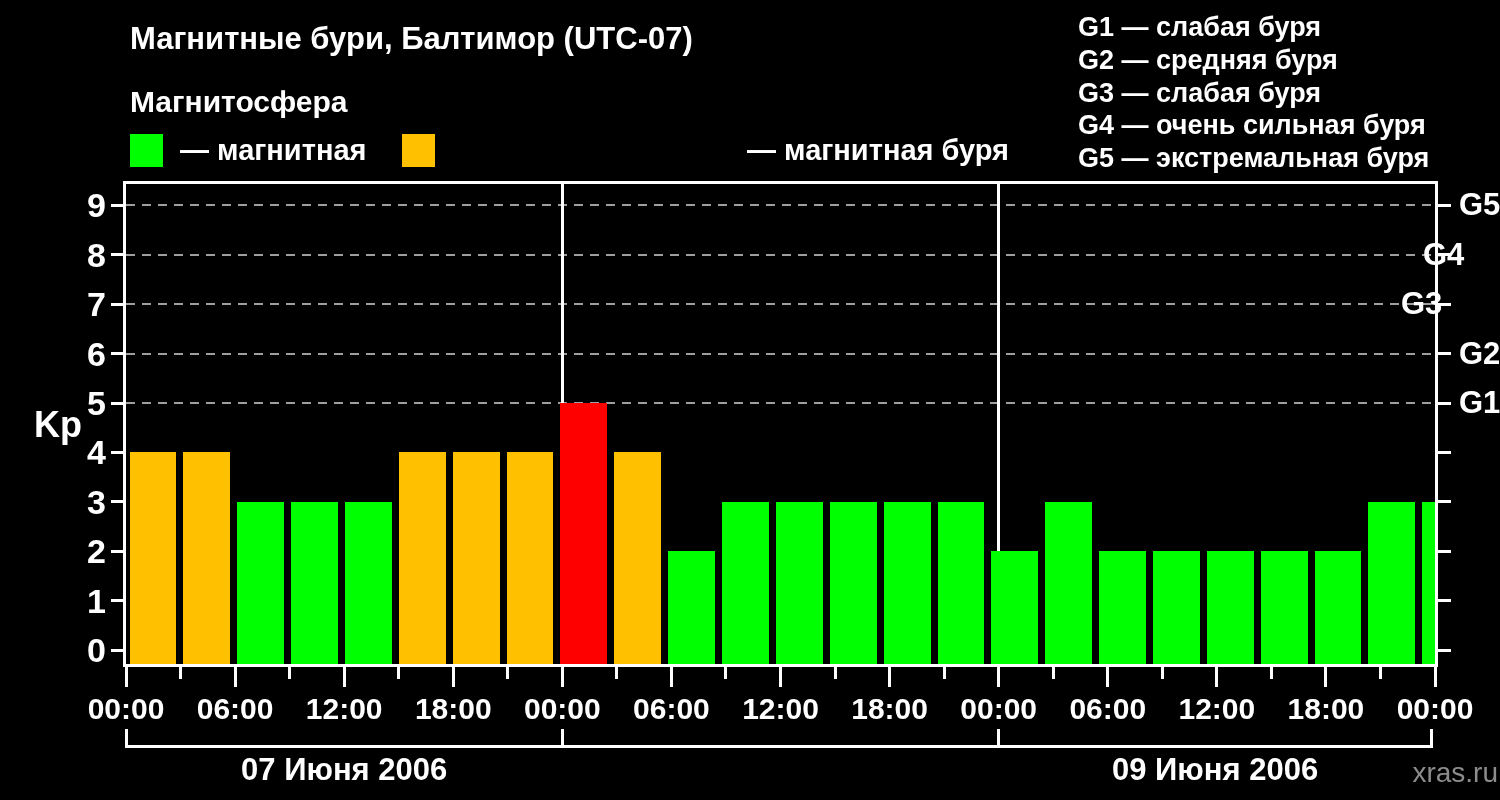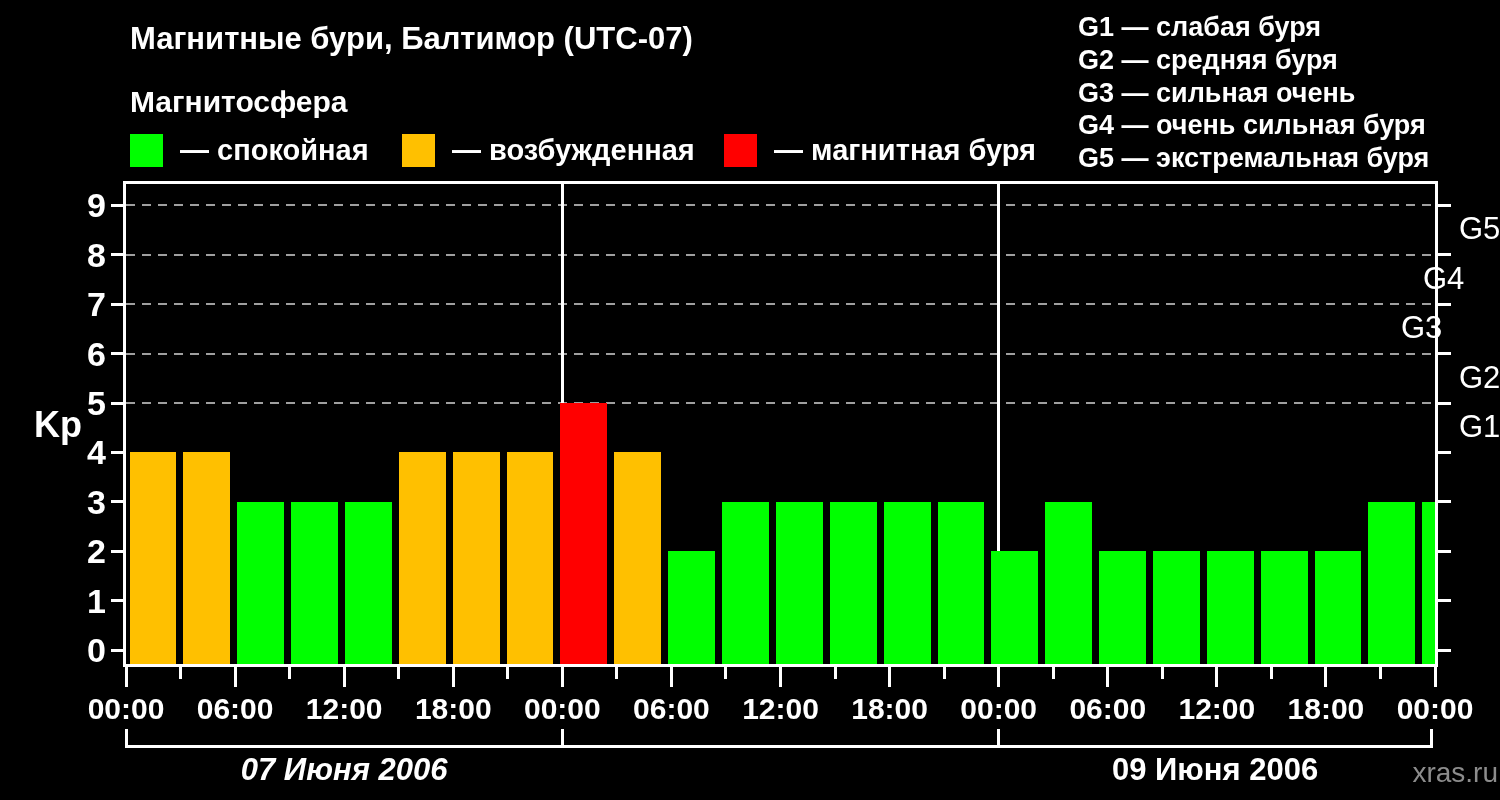--- a/index.html
+++ b/index.html
@@ -9,69 +9,68 @@
   .abs{position:absolute;}
 
   #chart-title{left:130px;top:21px;font-size:31px;font-weight:bold;white-space:nowrap;}
   #legend-title{left:130px;top:85px;font-size:30px;font-weight:bold;}
 
   .legend-item{top:133px;height:34px;display:flex;align-items:center;white-space:nowrap;}
   .legend-item .swatch{width:33px;height:33px;display:inline-block;margin-right:17px;}
   .legend-item .lab{font-size:29px;font-weight:bold;line-height:34px;}
   #legend-item-quiet{left:130px;}
   #legend-item-excited{left:402px;}
-  #legend-item-storm{left:724px;}
+  #legend-item-storm{left:747px;flex-direction:column;}
 
   #storm-scale{left:1078px;top:11px;}
   .gline{font-size:27px;font-weight:bold;line-height:32.8px;white-space:nowrap;}
 
   #plot{left:123px;top:181px;width:1315px;height:486px;border:3px solid #fff;
         box-sizing:border-box;overflow:hidden;background:#000;}
   .gridline{position:absolute;left:0;width:100%;height:2px;
             background:repeating-linear-gradient(to right,#9f9f9f 0px,#9f9f9f 9px,transparent 9px,transparent 16px);}
   .dayline{position:absolute;top:0;bottom:0;width:3px;background:#fff;}
 
   .ytick{background:#fff;height:3px;width:13px;}
   .xtick{background:#fff;width:3px;}
   .ylab{width:70px;text-align:right;font-size:34px;font-weight:bold;line-height:38px;}
-  .glab{font-size:31px;font-weight:normal;line-height:38px;margin-top:24px;}
+  .glab{font-size:31px;font-weight:bold;line-height:38px;}
   #kp-label{left:34px;top:404px;font-size:36px;font-weight:bold;}
   .xlab{width:120px;text-align:center;font-size:30px;font-weight:bold;white-space:nowrap;}
 
   #date-axis-line{left:126px;top:745px;width:1307px;height:3px;background:#fff;}
   .date-tick{background:#fff;width:3px;height:19px;top:729px;}
   .datelab{width:320px;text-align:center;font-size:31px;font-weight:bold;top:752px;white-space:nowrap;}
 
   #watermark{left:1300px;top:757px;width:198px;text-align:right;font-size:28px;color:#8c8c8c;}
 </style>
 </head>
 <body>
 
 <div id="stage">
 
   <div class="abs" id="chart-title">Магнитные бури, Балтимор (UTC-07)</div>
   <div class="abs" id="legend-title">Магнитосфера</div>
 
   <div class="abs legend-item" id="legend-item-quiet">
     <span class="swatch" style="background: rgb(0, 255, 0);"></span>
-    <span class="lab">— спокойная</span>
+    <span class="lab">— магнитная</span>
   </div>
   <div class="abs legend-item" id="legend-item-excited">
     <span class="swatch" style="background: rgb(255, 192, 0);"></span>
-    <span class="lab">— возбужденная</span>
   </div>
   <div class="abs legend-item" id="legend-item-storm">
     <span class="swatch" style="background: rgb(255, 0, 0);"></span>
     <span class="lab">— магнитная буря</span>
   </div>
 
   <div class="abs" id="storm-scale">
     <div class="gline">G1 — слабая буря</div>
     <div class="gline">G2 — средняя буря</div>
-    <div class="gline">G3 — сильная очень</div>
+    <div class="gline">G3 — слабая буря</div>
     <div class="gline">G4 — очень сильная буря</div>
     <div class="gline">G5 — экстремальная буря</div>
   </div>
 
   <div class="abs" id="kp-label">Kp</div>
 
   <div class="abs" id="plot">
       <div class="gridline" style="left: 0px; top: 218px; position: absolute;"></div>
       <div class="gridline" style="left: 0px; top: 168.6px; position: absolute;"></div>
       <div class="gridline" style="left: 0px; top: 119.2px; position: absolute;"></div>
@@ -180,15 +179,15 @@
     <div class="abs xlab" style="left: 829.583px; top: 692px; position: absolute;">18:00</div>
     <div class="abs xlab" style="left: 938.667px; top: 692px; position: absolute;">00:00</div>
     <div class="abs xlab" style="left: 1047.75px; top: 692px; position: absolute;">06:00</div>
     <div class="abs xlab" style="left: 1156.83px; top: 692px; position: absolute;">12:00</div>
     <div class="abs xlab" style="left: 1265.92px; top: 692px; position: absolute;">18:00</div>
     <div class="abs xlab" style="left: 1375px; top: 692px; position: absolute;">00:00</div>
     <div class="abs date-tick" style="left: 124.5px; position: absolute;"></div>
     <div class="abs date-tick" style="left: 560.833px; position: absolute;"></div>
     <div class="abs date-tick" style="left: 997.167px; position: absolute;"></div>
     <div class="abs date-tick" style="left: 1430px; position: absolute;"></div>
-    <div class="abs datelab" style="left: 184.167px; position: absolute; font-style: italic;">07 Июня 2006</div>
+    <div class="abs datelab" style="left: 184.167px; position: absolute;">07 Июня 2006</div>
     <div class="abs datelab" style="left: 1055.08px; position: absolute;">09 Июня 2006</div>
   </div>
 
 </body></html>

